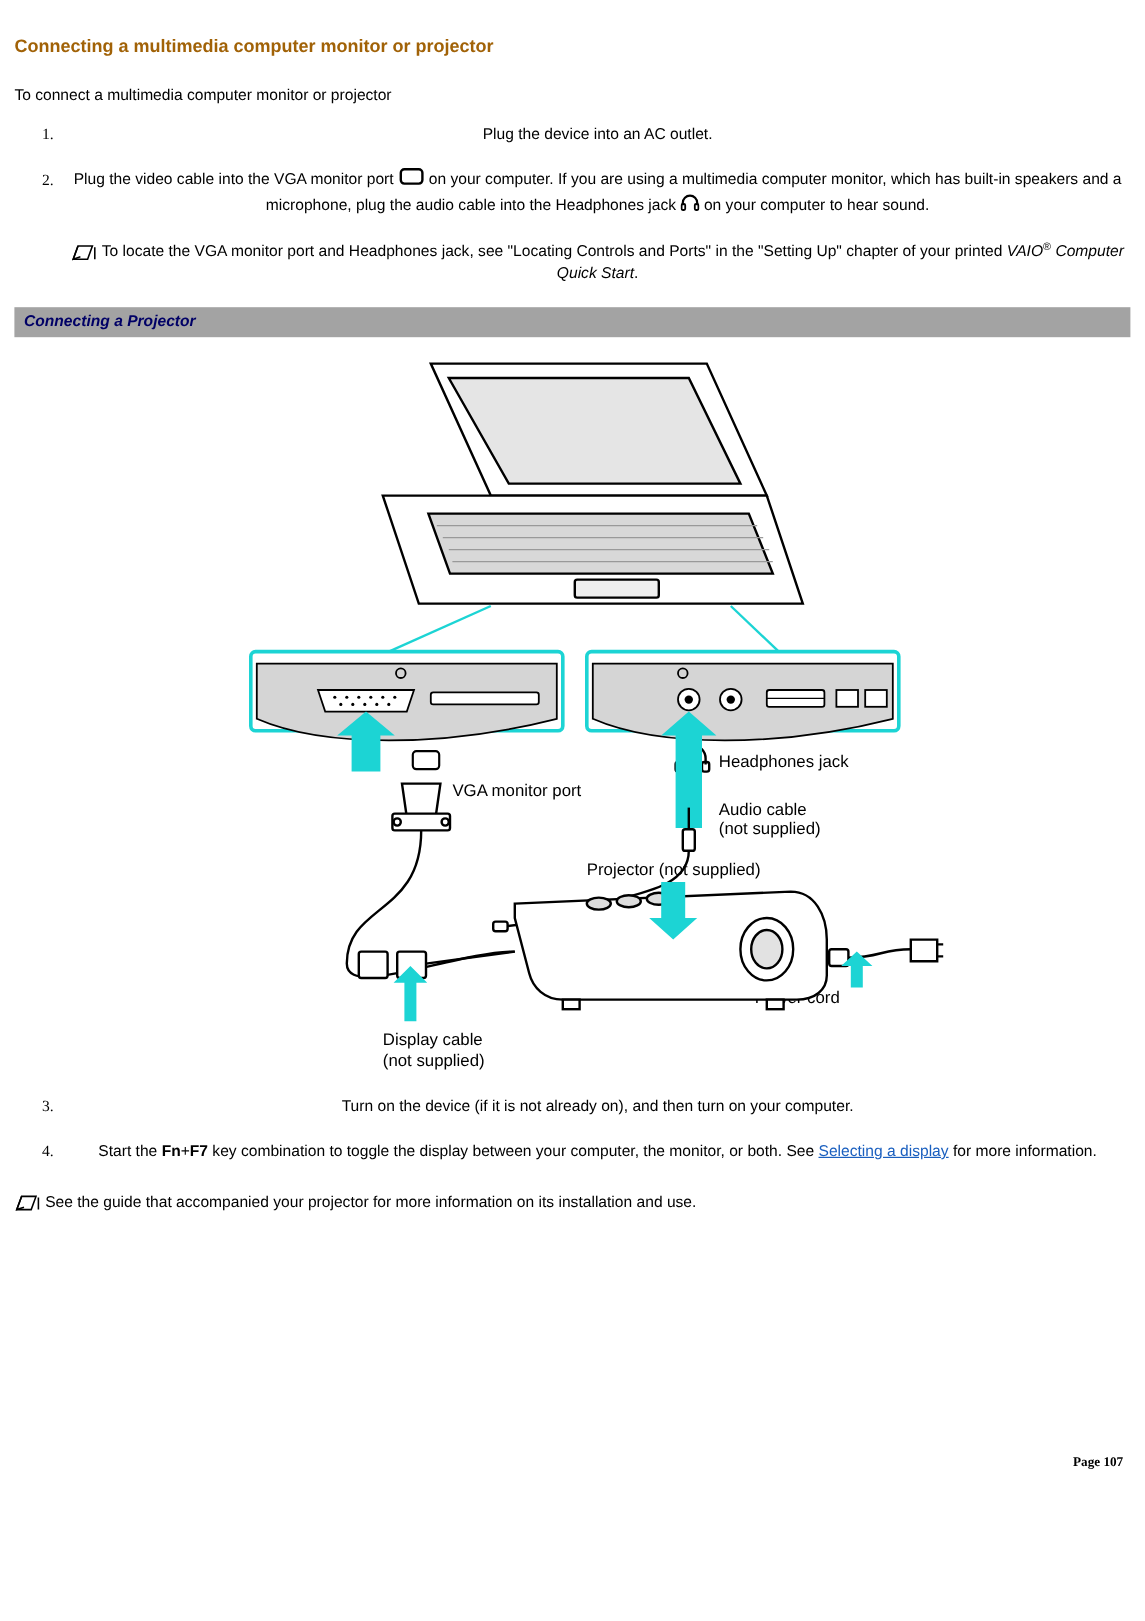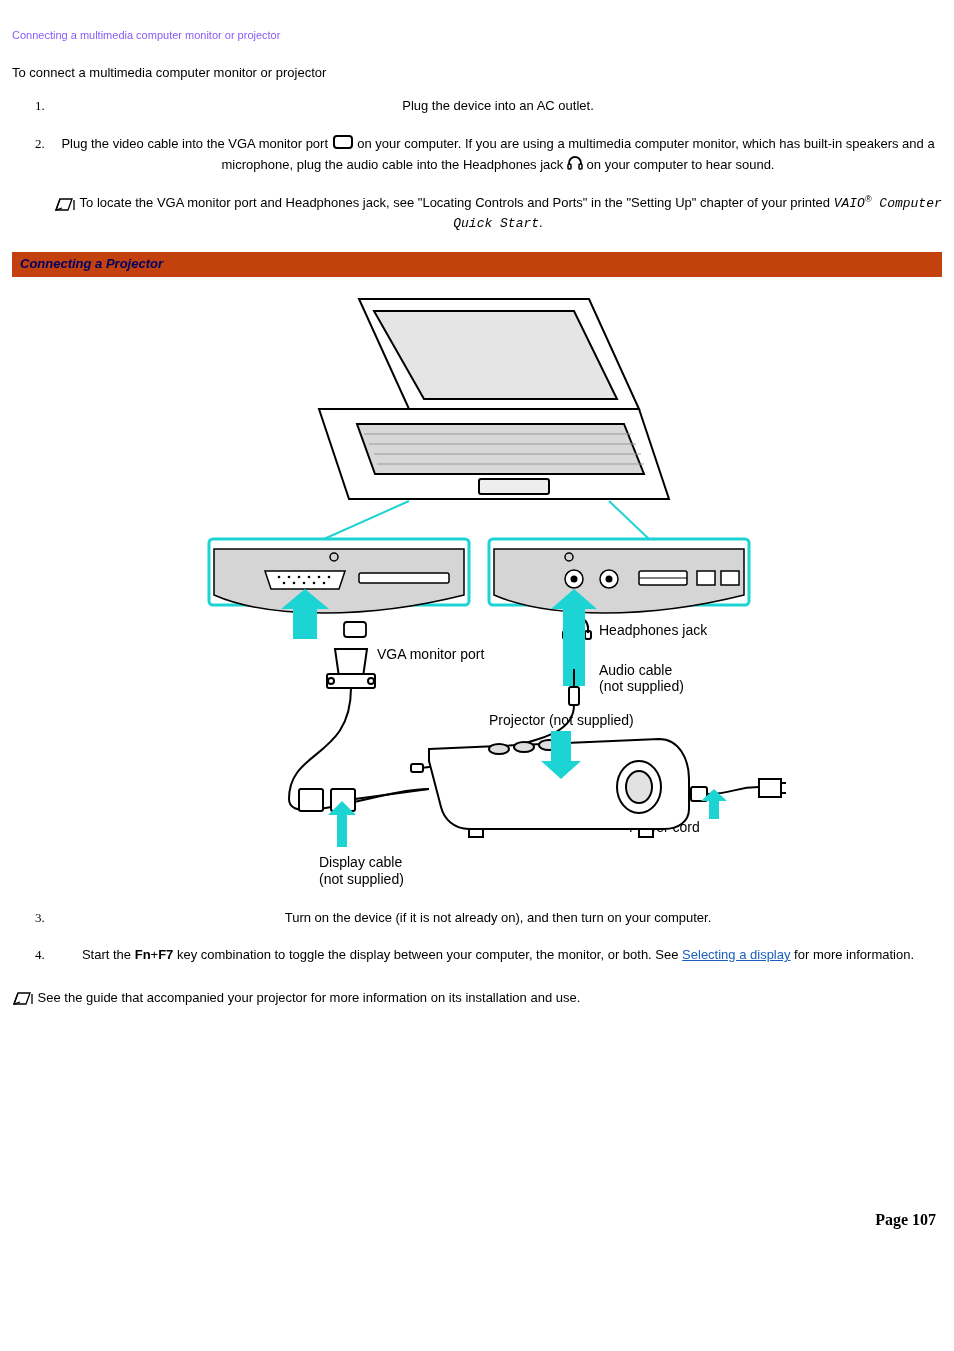--- a/index.html
+++ b/index.html
@@ -9,23 +9,23 @@
     color:#000;
     line-height:1.45;
     background:#fff;
   }
   .page{
     width:954px;
     box-sizing:border-box;
     padding:18px 12px 8px 12px;
   }
   h1.title{
-    color:#8b5cf6;
-    font-size:11px;
-    font-weight:normal;
+    color:#a16207;
+    font-size:15px;
+    font-weight:bold;
     margin:10px 0 20px 0;
   }
   .subhead{
     font-weight:normal;
     font-size:13px;
     margin:20px 0 14px 0;
   }
   ol.steps{
     margin:0 0 0 18px;
     padding:0 0 0 18px;
@@ -40,41 +40,41 @@
     font-family:"Times New Roman",Times,serif;
     font-size:13px;
   }
   .note-block{margin-top:16px;}
   .note-icon{
     display:inline-block;
     vertical-align:middle;
     width:22px; height:16px;
   }
   .note-icon svg{display:block;}
-  .ital{font-style:italic;font-family:Liberation Mono, monospace;}
+  .ital{font-style:italic;}
   .reg{font-size:9px;vertical-align:super;}
   .caption-bar{
-    background:#c2410c;
+    background:#a3a3a3;
     font-weight:bold;
     font-style:italic;
     color:#000066;
     padding:3px 8px;
     margin-top:6px;
   }
   .figure{
     width:617px;
     margin:12px auto 20px auto;
   }
   .figure svg{display:block;width:617px;height:600px;}
   .link{ color:#1a5fbf; text-decoration:underline; }
   .bottom-note{margin:24px 0 10px 0;}
   .page-num{
     text-align:right;
     font-family:"Times New Roman",Times,serif;
-    font-size:16px;
+    font-size:11px;
     font-weight:bold;
     margin-top:200px;
     padding-right:6px;
   }
   .inline-glyph{display:inline-block;vertical-align:middle;}
 </style>
 </head>
 <body>
 
 <div class="page">

